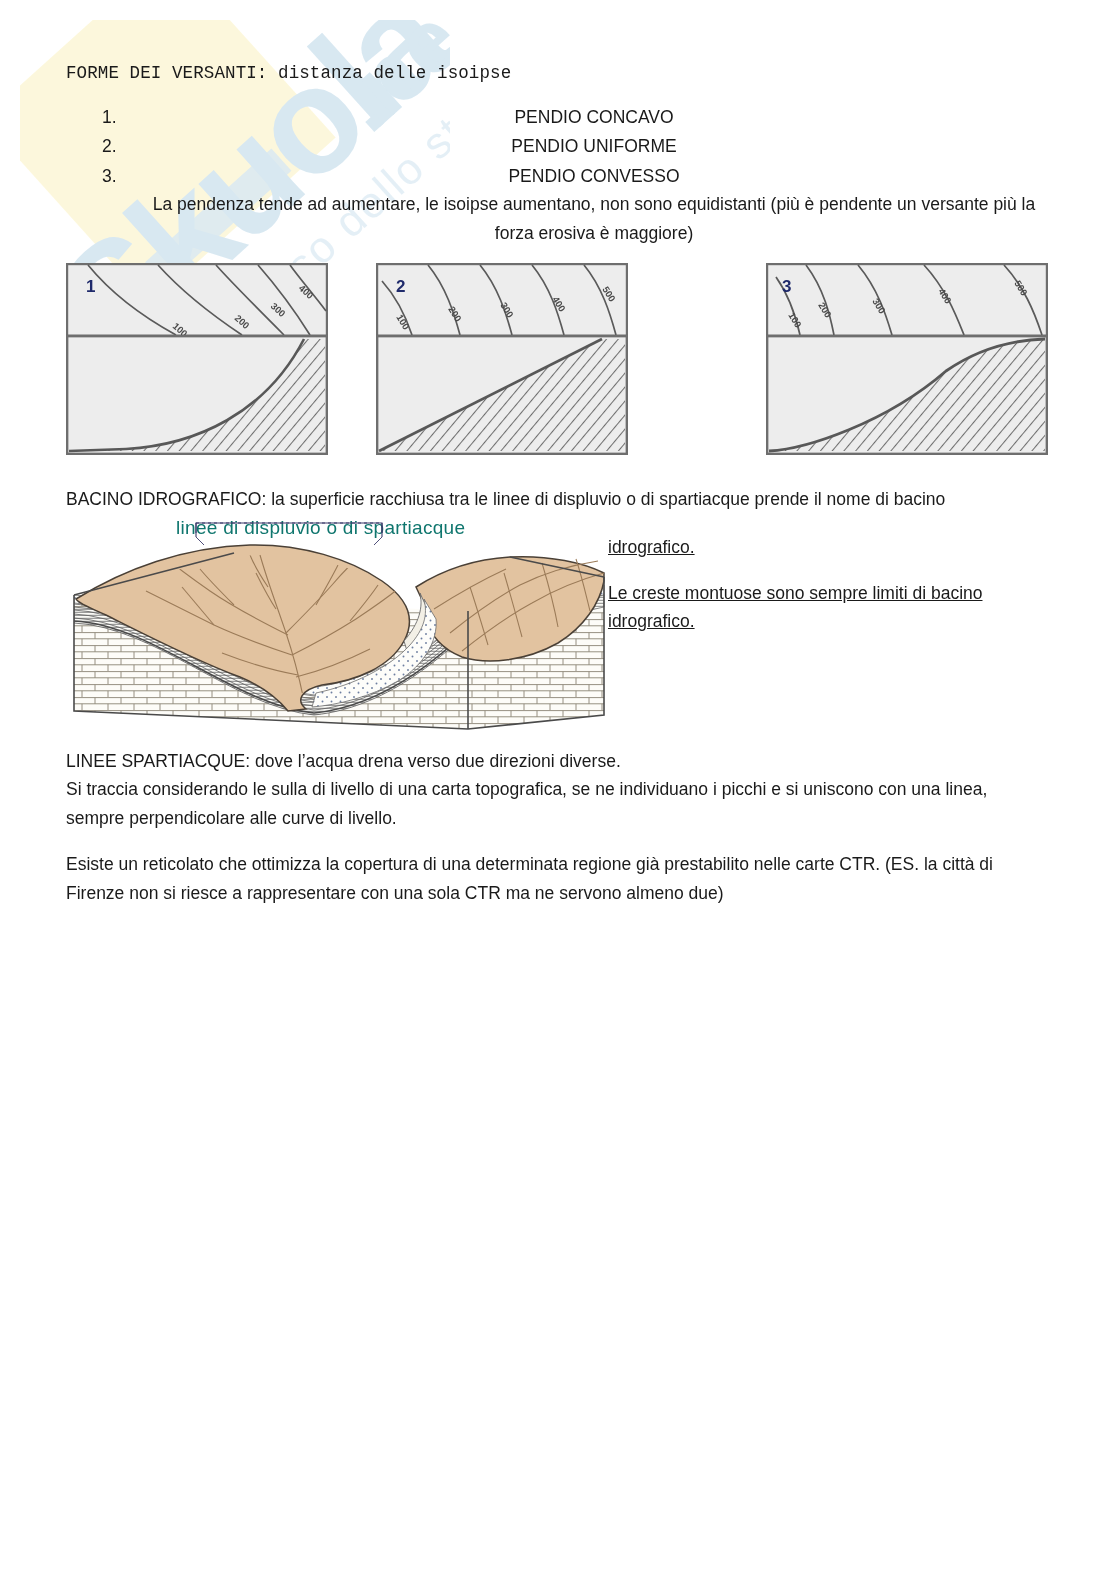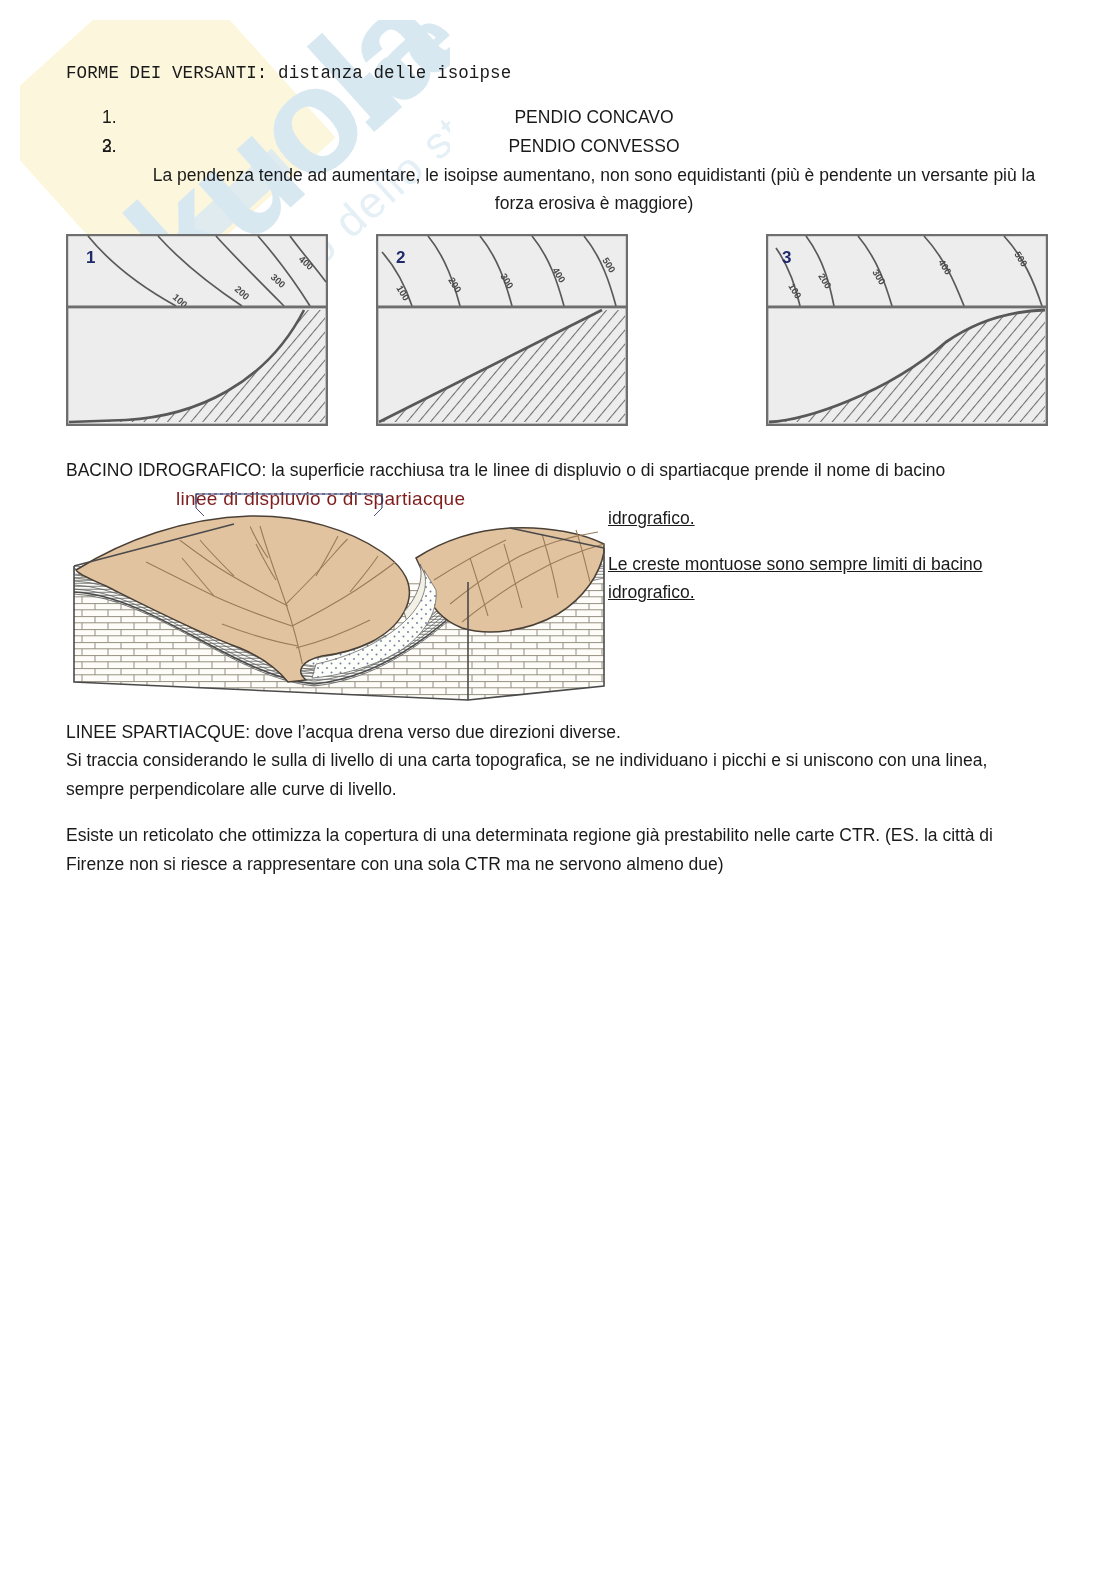--- a/index.html
+++ b/index.html
@@ -123,21 +123,21 @@
   }
   .sidetext p { margin: 0 0 18px 0; text-decoration: underline; }
   .sidetext p:last-child { margin-bottom: 0; }
 
   .bracket-label {
     position: absolute;
     left: 110px;
     top: 2px;
     font-family: "Liberation Sans", sans-serif;
     font-size: 19px;
-    color: #7f1d1d;
+    color: #0f766e;
     letter-spacing: 0.3px;
     white-space: nowrap;
   }
 
   
   .tail {
     margin-top: 6px;
   }
   .tail p {
     font-size: 17.5px;
@@ -174,20 +174,21 @@
 
   <div class="content">
 
     <p class="h-line">FORME DEI VERSANTI: distanza delle isoipse</p>
 
     <ol class="slope-list">
       <li>
         <span class="li-title">PENDIO CONCAVO</span>
       </li>
       <li>
+        <span class="li-title">PENDIO UNIFORME</span>
       </li>
       <li>
         <span class="li-title">PENDIO CONVESSO</span>
         <span class="li-body">La pendenza tende ad aumentare, le isoipse aumentano, non sono equidistanti (più è pendente un versante più la forza erosiva è maggiore)</span>
       </li>
     </ol>
 
     <div class="figrow">
 
       <div class="figbox f1">

